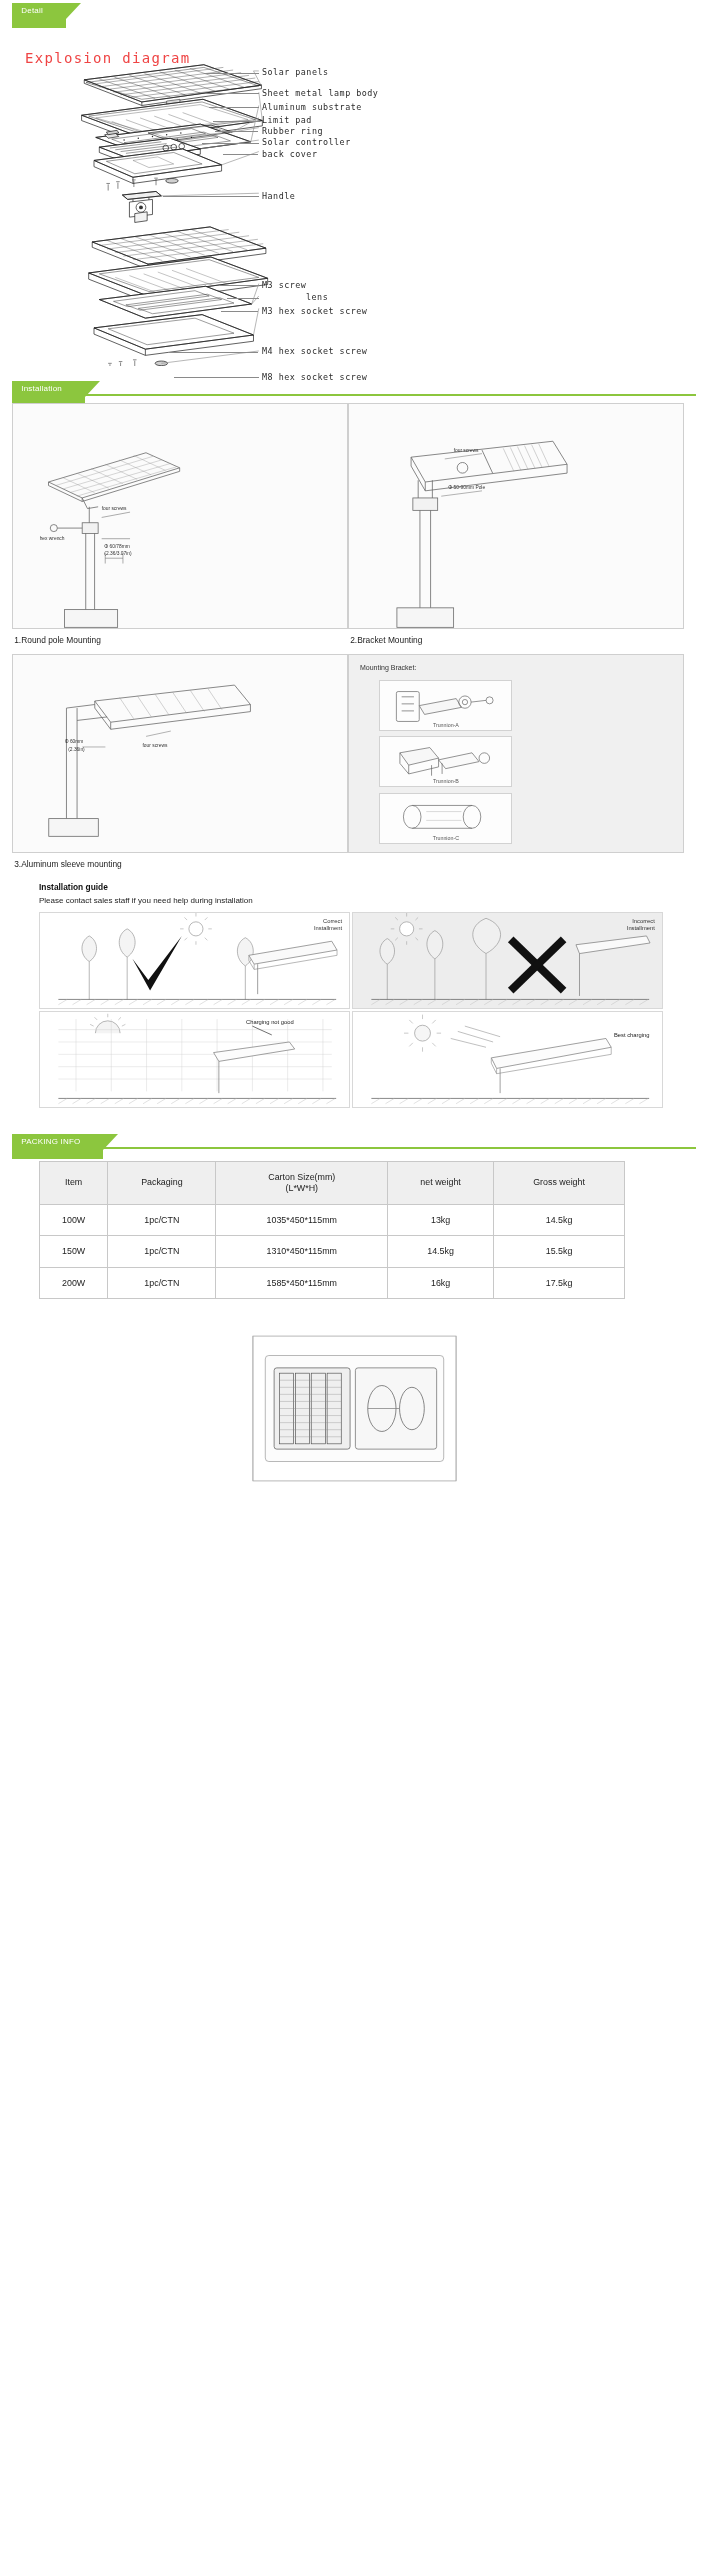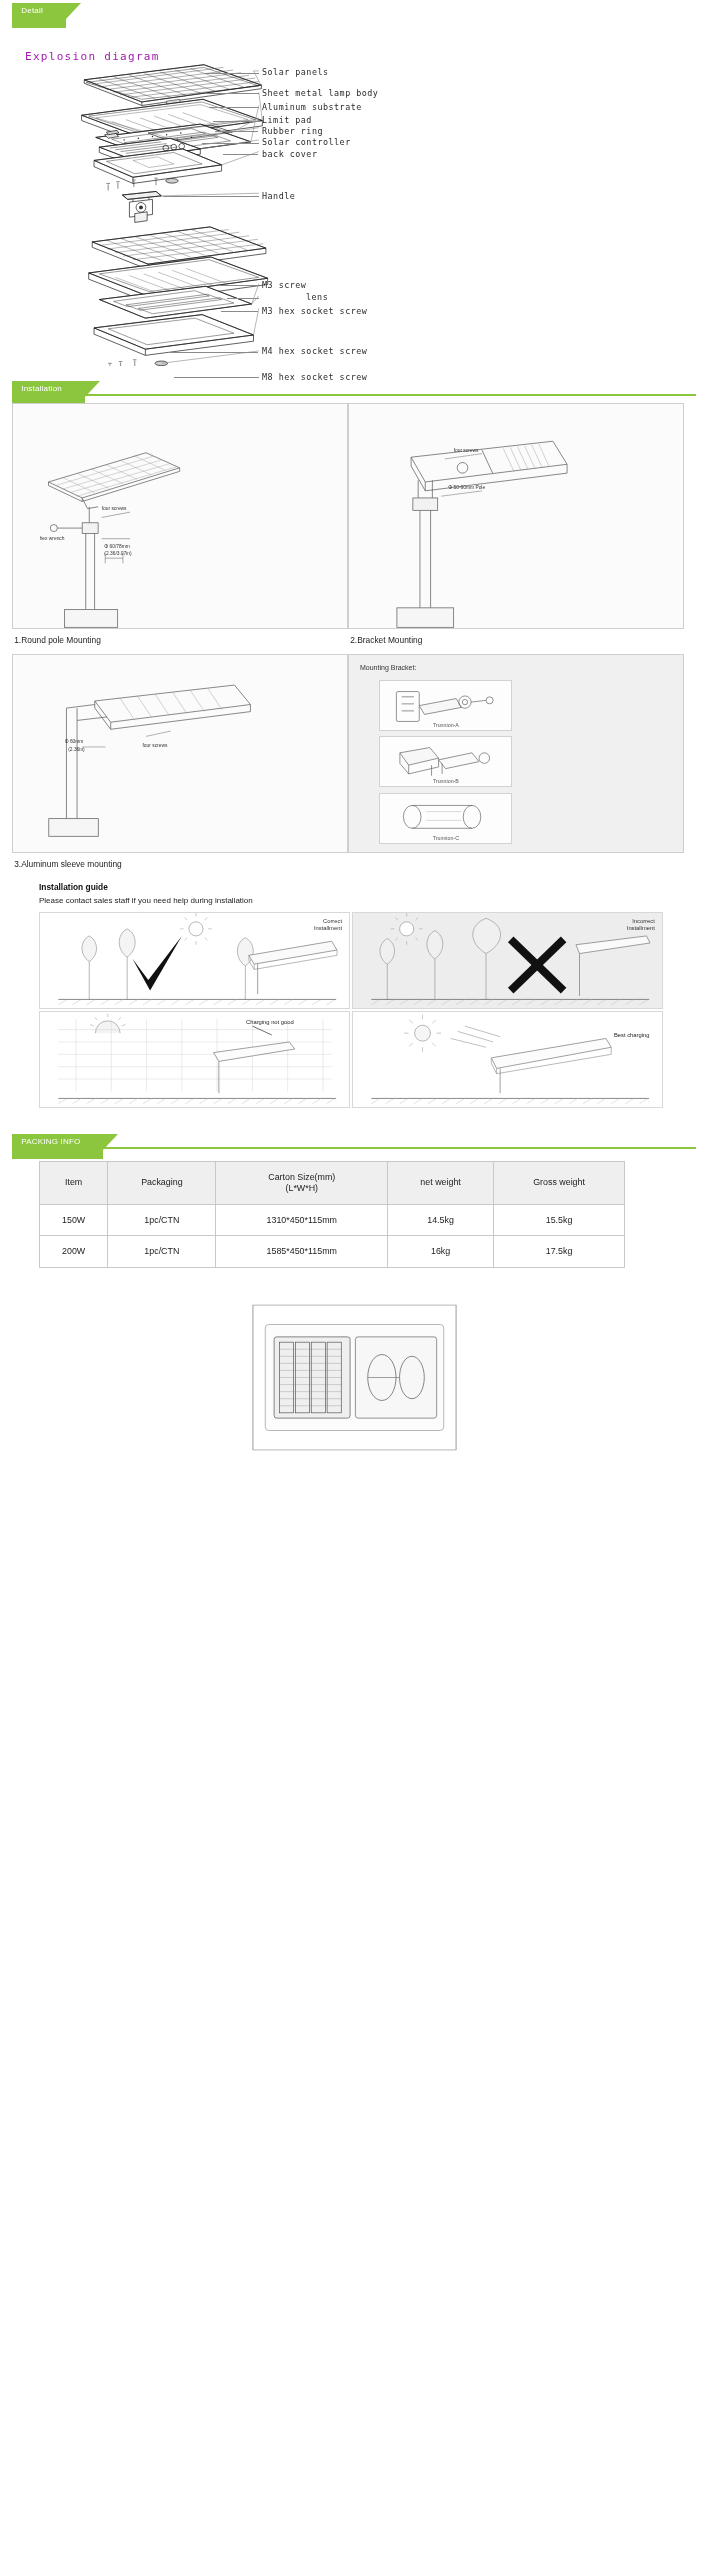--- a/index.html
+++ b/index.html
@@ -37,21 +37,21 @@
   }
   .banner-underline{
     height:1.8px; background:#8cc63e; width:684px; margin:0 0 0 12.4px;
   }
 
   
   .explosion { position:relative; width:709px; height:350px; }
   .explosion-title{
     position:absolute; left:25px; top:34px;
     font-family:"DejaVu Sans Mono", monospace;
-    font-size:11px; letter-spacing:1.3px; color:#a21caf;
+    font-size:14px; letter-spacing:1.3px; color:#ef4444;
   }
   .ex-svg { position:absolute; left:0; top:0; }
   .callout-list{ position:absolute; left:0; top:0; width:709px; height:350px; }
   .callout{
     position:absolute;
     font-family:"DejaVu Sans Mono", monospace;
     font-size:8.4px;
     letter-spacing:0.5px;
     color:#2b2b2b;
     white-space:nowrap;
@@ -720,20 +720,27 @@
         <tr>
           <th>Item</th>
           <th>Packaging</th>
           <th>Carton Size(mm)<br>(L*W*H)</th>
           <th>net weight</th>
           <th>Gross weight</th>
         </tr>
       </thead>
       <tbody>
         <tr>
+          <td>100W</td>
+          <td>1pc/CTN</td>
+          <td>1035*450*115mm</td>
+          <td>13kg</td>
+          <td>14.5kg</td>
+        </tr>
+        <tr>
           <td>150W</td>
           <td>1pc/CTN</td>
           <td>1310*450*115mm</td>
           <td>14.5kg</td>
           <td>15.5kg</td>
         </tr>
         <tr>
           <td>200W</td>
           <td>1pc/CTN</td>
           <td>1585*450*115mm</td>

